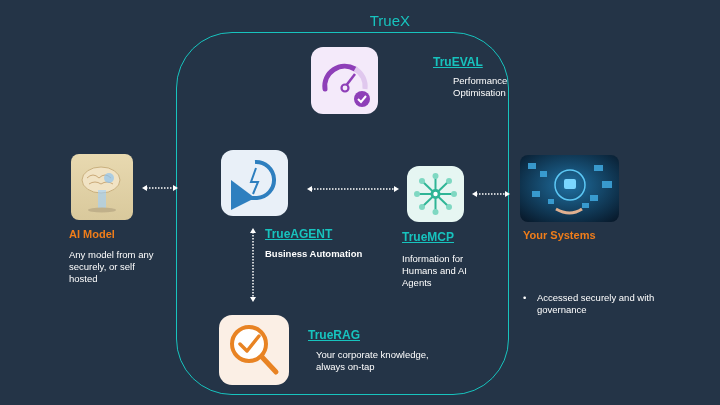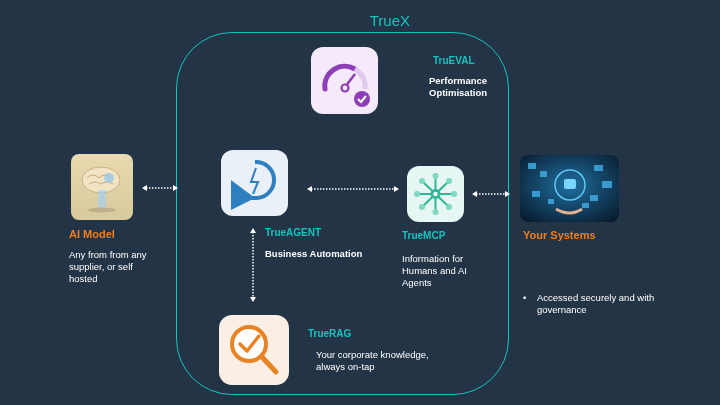--- a/index.html
+++ b/index.html
@@ -4,21 +4,21 @@
 <style>
   html, body { margin:0; padding:0; }
   body { width:720px; height:405px; background:#243447; position:relative; overflow:hidden;
          font-family:"Liberation Sans", sans-serif; color:#ffffff; }
   .abs { position:absolute; }
   .frame { left:176px; top:32px; width:333px; height:363px; border:1.5px solid #17c3be;
            border-radius:56px; box-sizing:border-box; }
   .frame-title { left:300px; top:12px; width:110px; text-align:right; color:#17c3be; font-size:15px; }
   .tile { border-radius:12px; overflow:hidden; }
   .tile svg { display:block; width:100%; height:100%; }
-  .name-teal { color:#17c3be; font-weight:bold; font-size:10px; }
+  .name-teal { color:#17c3be; font-weight:bold; font-size:12px;text-decoration:underline; }
   .name-orange { color:#f07d1a; font-weight:bold; font-size:11px; }
   .desc { font-size:9.5px; line-height:12px; color:#ffffff; }
   .arrow svg { display:block; }
   ul.bullets { margin:0; padding:0; list-style:none; }
   ul.bullets li { position:relative; padding-left:14px; }
   ul.bullets li::before { content:"•"; position:absolute; left:0; top:0; }
 </style>
 </head>
 <body>
 
@@ -35,42 +35,42 @@
     </defs>
     <rect width="62" height="66" fill="url(#bg1)"></rect>
     <ellipse cx="30" cy="26" rx="19" ry="13" fill="#f1e3c4" stroke="#c9b07e" stroke-width="1"></ellipse>
     <path d="M16 24 q6 -6 12 0 q6 -6 12 0 M18 30 q6 -4 12 0 q6 -4 12 0" stroke="#caa978" fill="none" stroke-width="1"></path>
     <circle cx="38" cy="24" r="5" fill="#8fc3f0" opacity="0.7"></circle>
     <rect x="27" y="36" width="8" height="18" fill="#9fd0ff" opacity="0.6"></rect>
     <ellipse cx="31" cy="56" rx="14" ry="2.5" fill="#c0b08a"></ellipse>
   </svg>
 </div>
 <div class="abs name-orange" style="left:69px;top:228px;">AI Model</div>
-<div class="abs desc" style="left:69px;top:249px;width:90px;">Any from from any supplier, or self hosted</div>
+<div class="abs desc" style="left:69px;top:249px;width:90px;">Any model from any securely, or self hosted</div>
 
 <div class="abs arrow" style="left:142px;top:184px;">
   <svg width="36" height="8">
       <line x1="4" y1="4" x2="32" y2="4" stroke="#fff" stroke-width="1.5" stroke-dasharray="1.5 1.5"></line>
       <path d="M0 4 L5 1 L5 7 Z" fill="#fff"></path>
       <path d="M36 4 L31 1 L31 7 Z" fill="#fff"></path>
     </svg>
 </div>
 
 <div class="abs tile" style="left:311px;top:47px;width:67px;height:67px;background:#f4eafa;">
   <svg viewBox="0 0 67 67">
     <path d="M14 42 A20 20 0 0 1 44 22" fill="none" stroke="#8e3fb8" stroke-width="5" stroke-linecap="round"></path>
     <path d="M44 22 A20 20 0 0 1 54 42" fill="none" stroke="#e0c8ee" stroke-width="5"></path>
     <line x1="34" y1="40" x2="44" y2="27" stroke="#8e3fb8" stroke-width="2.5"></line>
     <circle cx="34" cy="41" r="3.5" fill="#f4eafa" stroke="#8e3fb8" stroke-width="2.2"></circle>
     <circle cx="51" cy="52" r="8" fill="#8e3fb8"></circle>
     <path d="M47 52 L50 55 L55 49" stroke="#fff" stroke-width="2" fill="none"></path>
   </svg>
 </div>
 <div class="abs name-teal" style="left:433px;top:55px;">TruEVAL</div>
-<div class="abs desc" style="left:429px;top:75px;font-weight:bold;">
+<div class="abs desc" style="left:453px;top:75px;">
   <div>Performance</div>
   <div>Optimisation</div>
 </div>
 
 <div class="abs tile" style="left:221px;top:150px;width:67px;height:66px;background:#e9f0f8;">
   <svg viewBox="0 0 67 66">
     <path d="M34 12 A18 18 0 0 1 36 48 L30 48" fill="none" stroke="#2e7fbf" stroke-width="4"></path>
     <path d="M35 18 L30 32 L37 32 L32 44" fill="none" stroke="#2e7fbf" stroke-width="2"></path>
     <path d="M10 30 L10 60 L34 48 Z" fill="#2e7fbf"></path>
   </svg>

